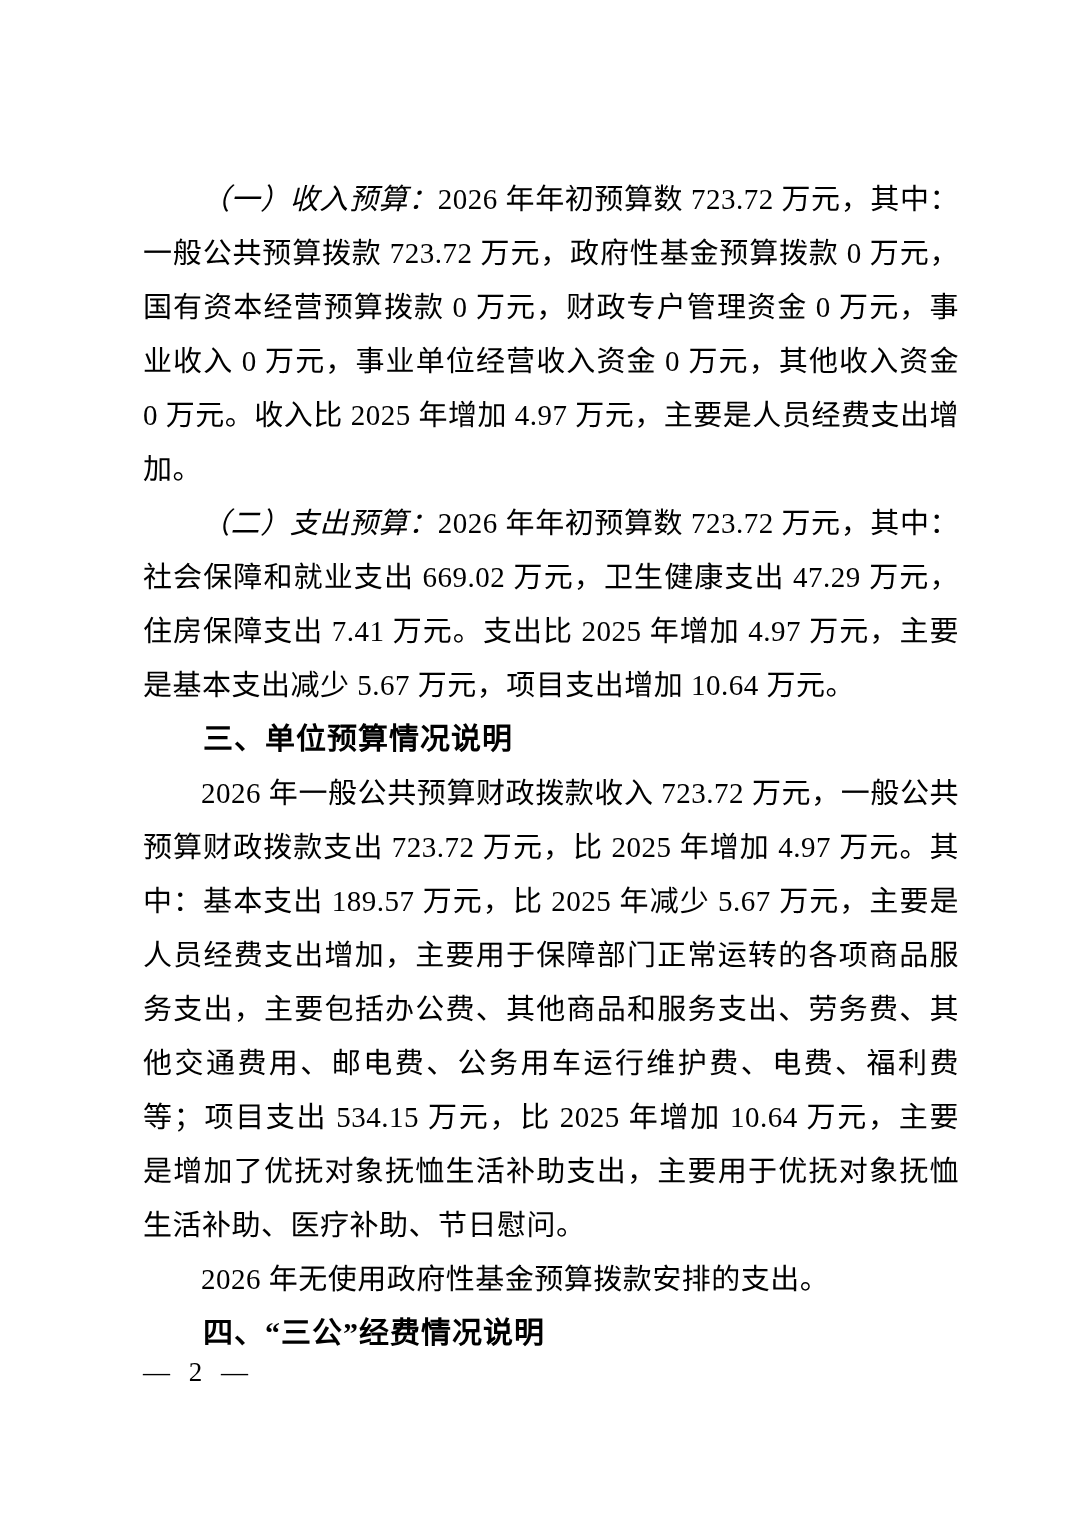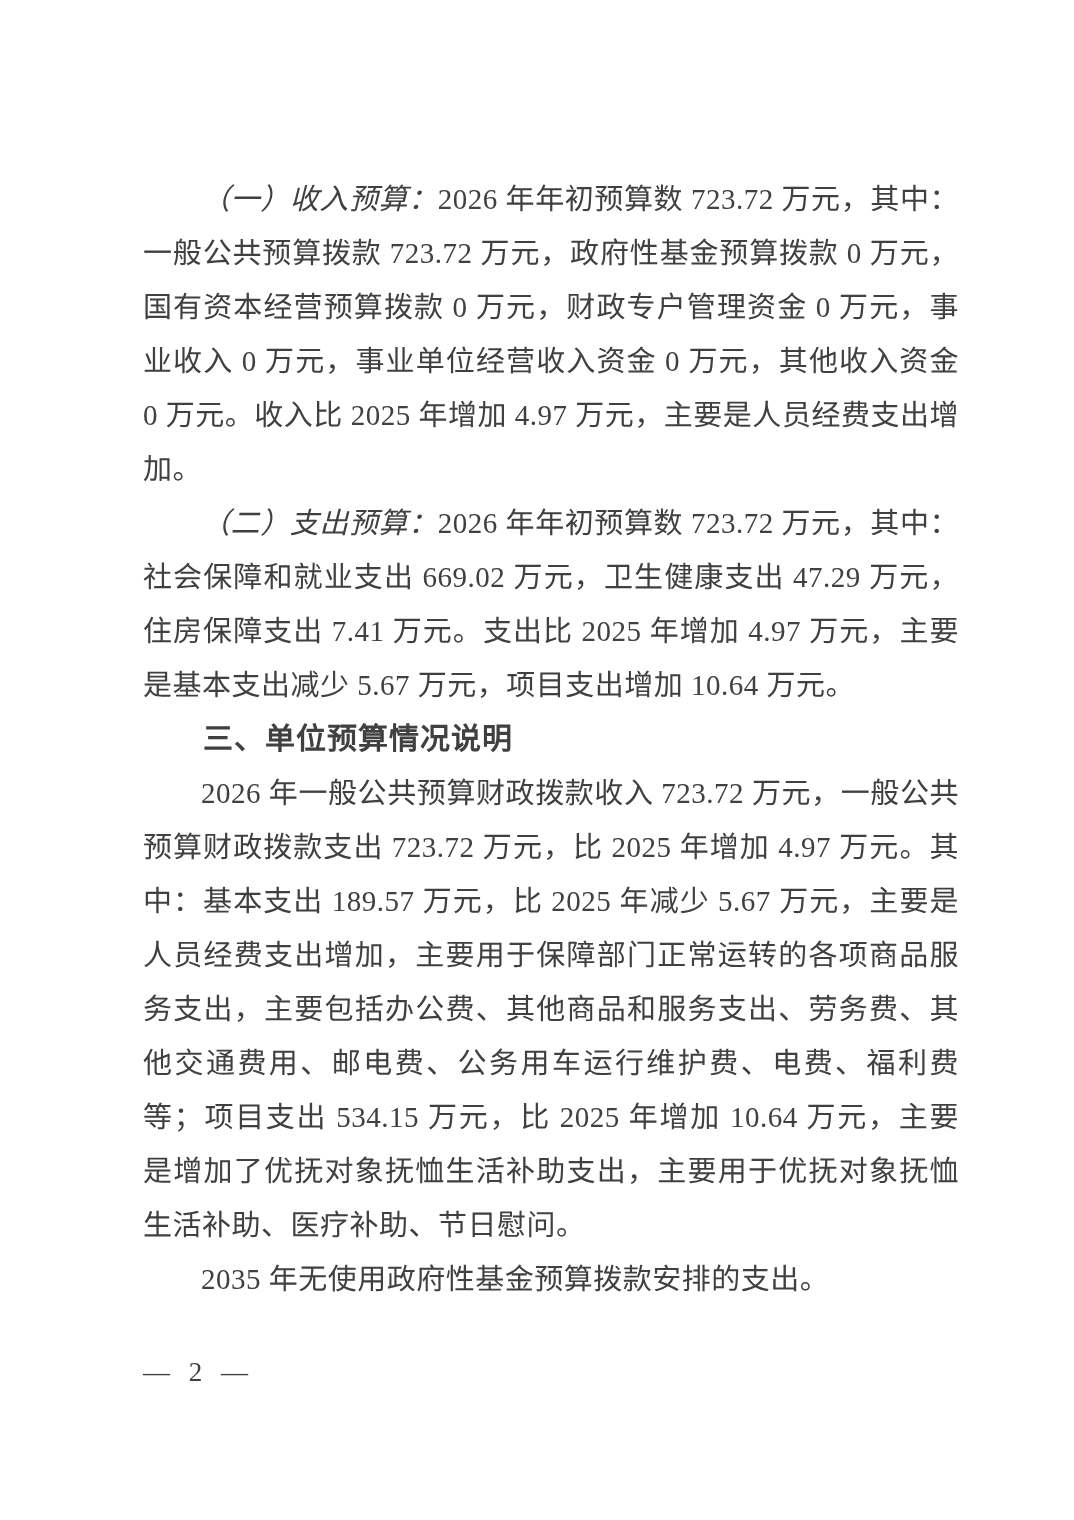--- a/index.html
+++ b/index.html
@@ -7,21 +7,21 @@
     padding: 0;
     background: #ffffff;
   }
   .page {
     position: relative;
     width: 1074px;
     height: 1520px;
     background: #ffffff;
     overflow: hidden;
     font-family: "Liberation Serif", "DejaVu Serif", serif;
-    color: #404040;
+    color: #000000;
   }
   .content {
     position: absolute;
     left: 143px;
     top: 172px;
     width: 816px;
     font-size: 29px;
     line-height: 54px;
     text-align: justify;
     text-justify: inter-ideograph;
@@ -63,20 +63,21 @@
   <div class="content">
 
     <p><span class="kaiti-lead">（一）收入预算：</span><span>2026 年年初预算数 723.72 万元，其中：一般公共预算拨款 723.72 万元，政府性基金预算拨款 0 万元，国有资本经营预算拨款 0 万元，财政专户管理资金 0 万元，事业收入 0 万元，事业单位经营收入资金 0 万元，其他收入资金 0 万元。收入比 2025 年增加 4.97 万元，主要是人员经费支出增加。</span></p>
 
     <p><span class="kaiti-lead">（二）支出预算：</span><span>2026 年年初预算数 723.72 万元，其中：社会保障和就业支出 669.02 万元，卫生健康支出 47.29 万元，住房保障支出 7.41 万元。支出比 2025 年增加 4.97 万元，主要是基本支出减少 5.67 万元，项目支出增加 10.64 万元。</span></p>
 
     <h2 class="sec-heading">三、单位预算情况说明</h2>
 
     <p>2026 年一般公共预算财政拨款收入 723.72 万元，一般公共预算财政拨款支出 723.72 万元，比 2025 年增加 4.97 万元。其中：基本支出 189.57 万元，比 2025 年减少 5.67 万元，主要是人员经费支出增加，主要用于保障部门正常运转的各项商品服务支出，主要包括办公费、其他商品和服务支出、劳务费、其他交通费用、邮电费、公务用车运行维护费、电费、福利费等；项目支出 534.15 万元，比 2025 年增加 10.64 万元，主要是增加了优抚对象抚恤生活补助支出，主要用于优抚对象抚恤生活补助、医疗补助、节日慰问。</p>
 
-    <p>2035 年无使用政府性基金预算拨款安排的支出。</p>
+    <p>2026 年无使用政府性基金预算拨款安排的支出。</p>
 
+    <h2 class="sec-heading">四、“三公”经费情况说明</h2>
 
   </div>
 
   <div class="page-footer">— 2 —</div>
 
 </div>
 
 </body></html>

